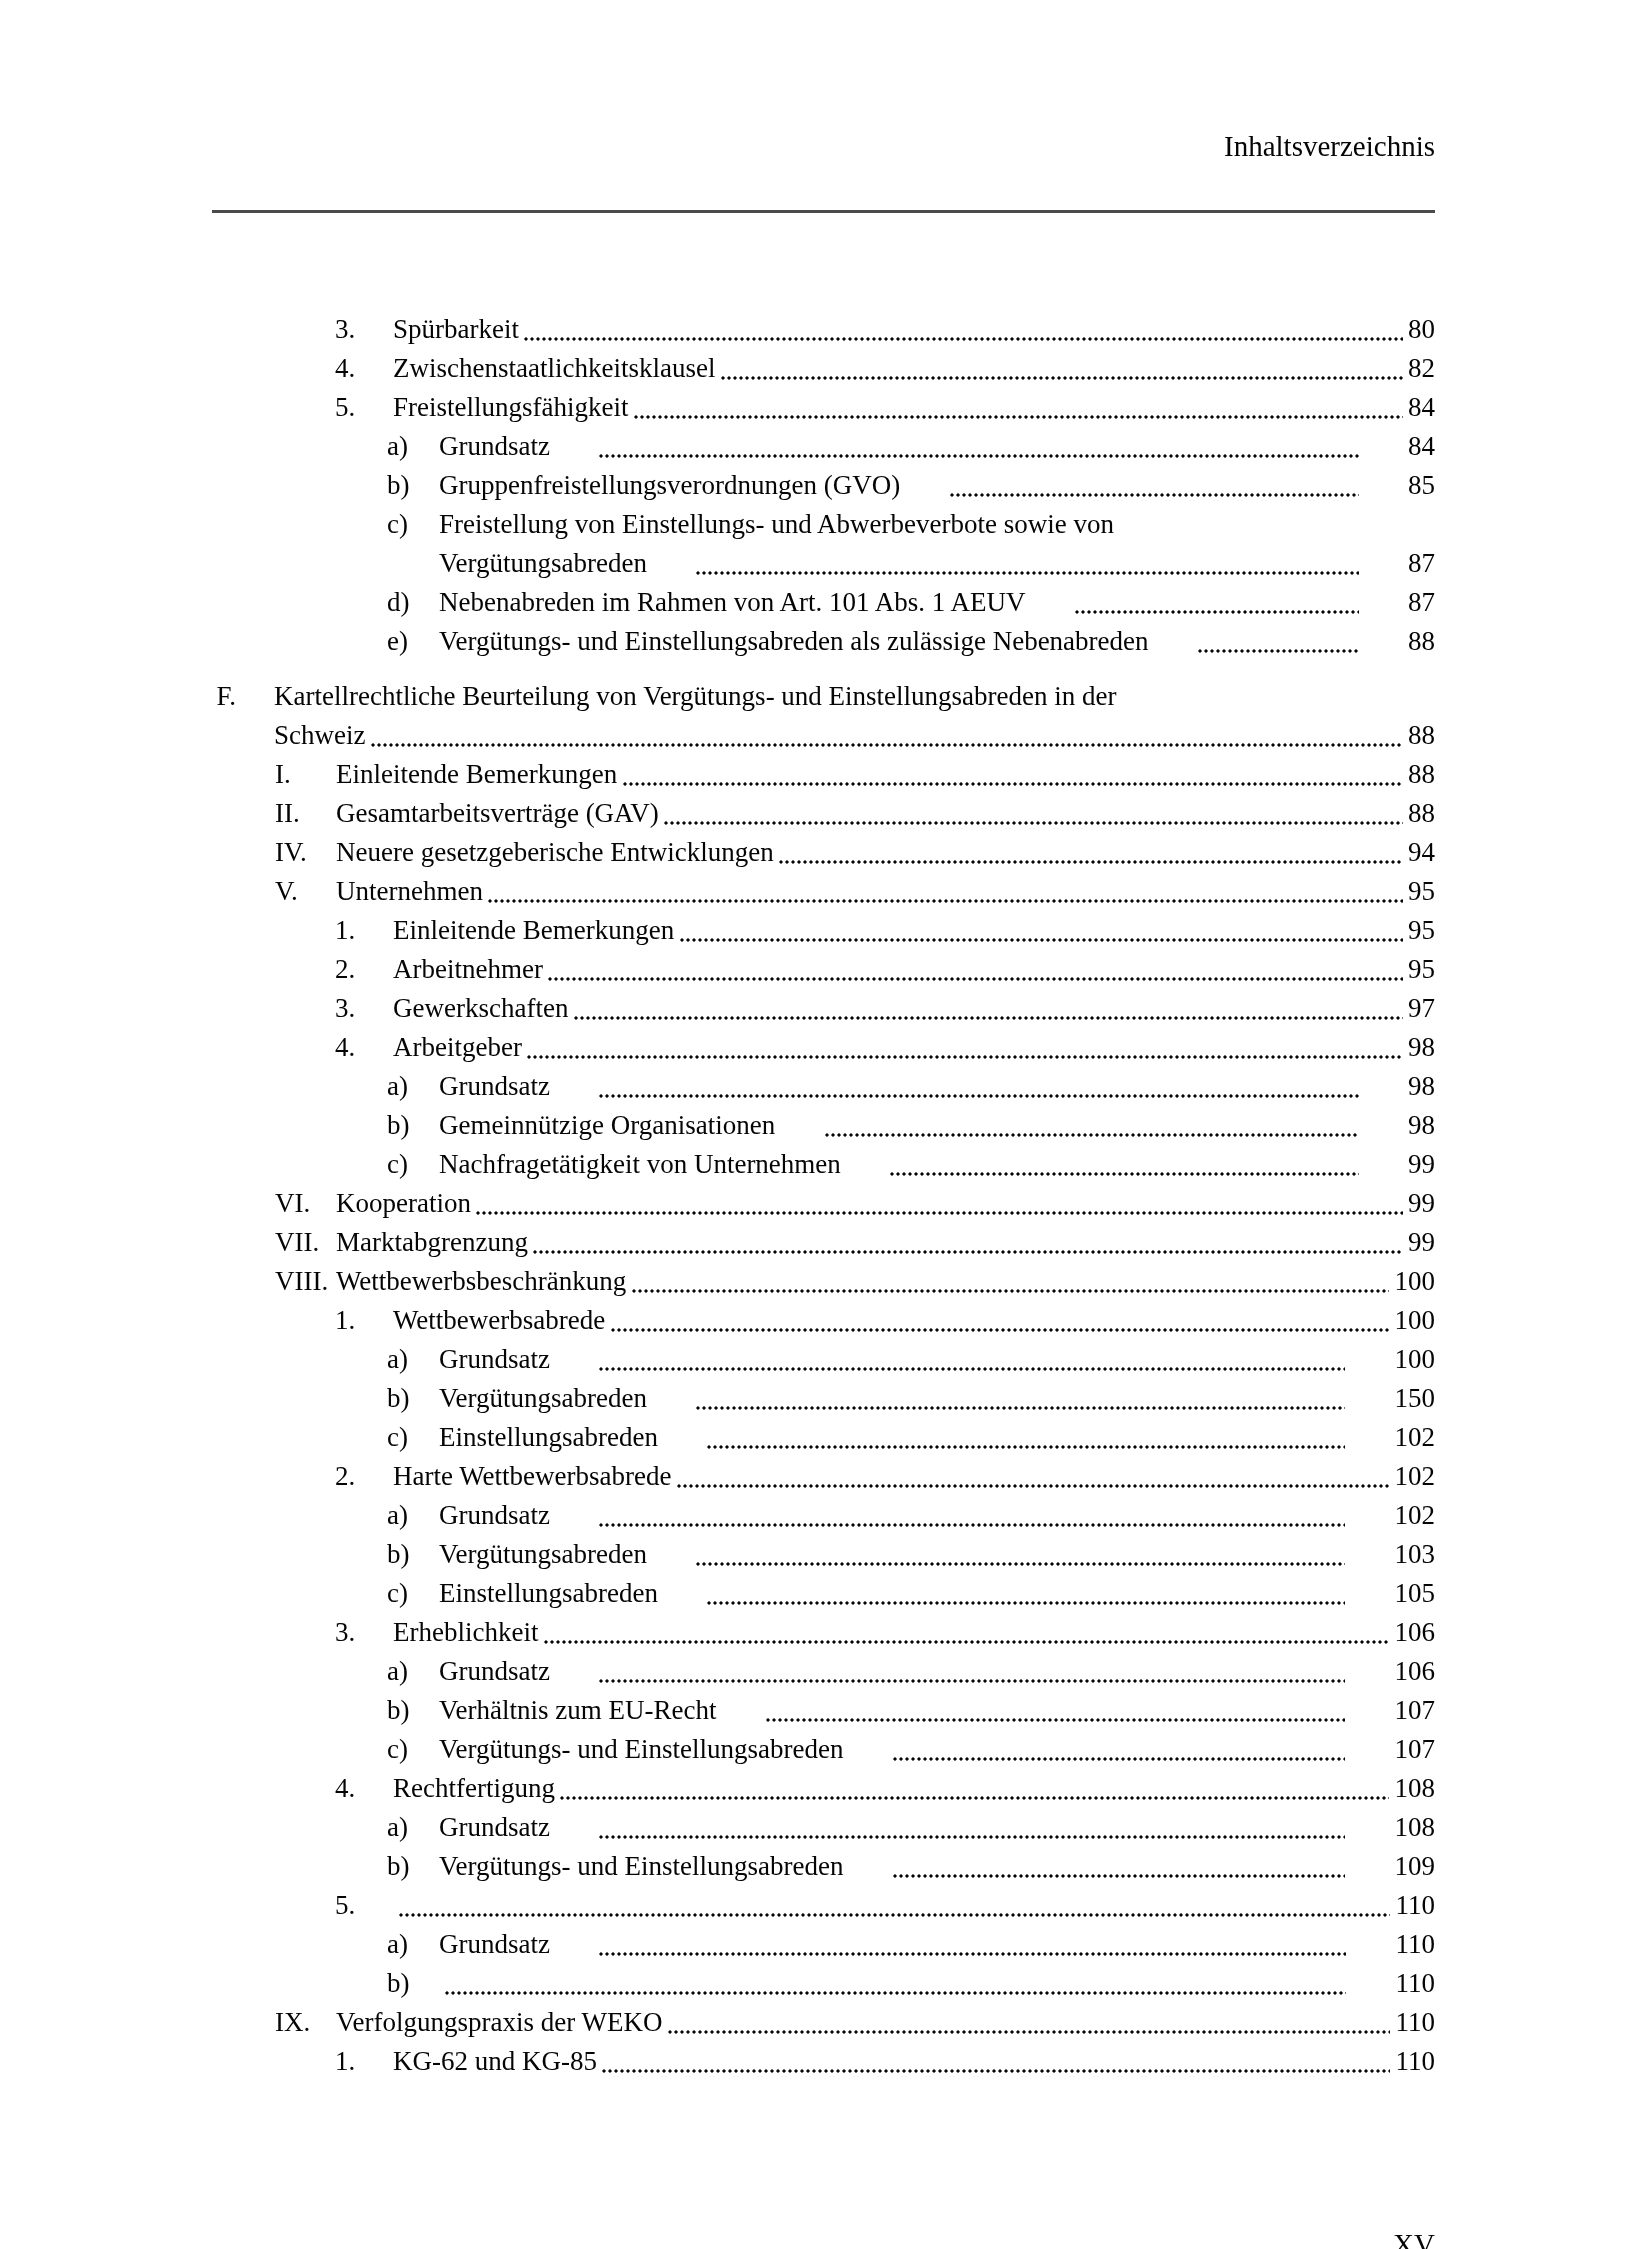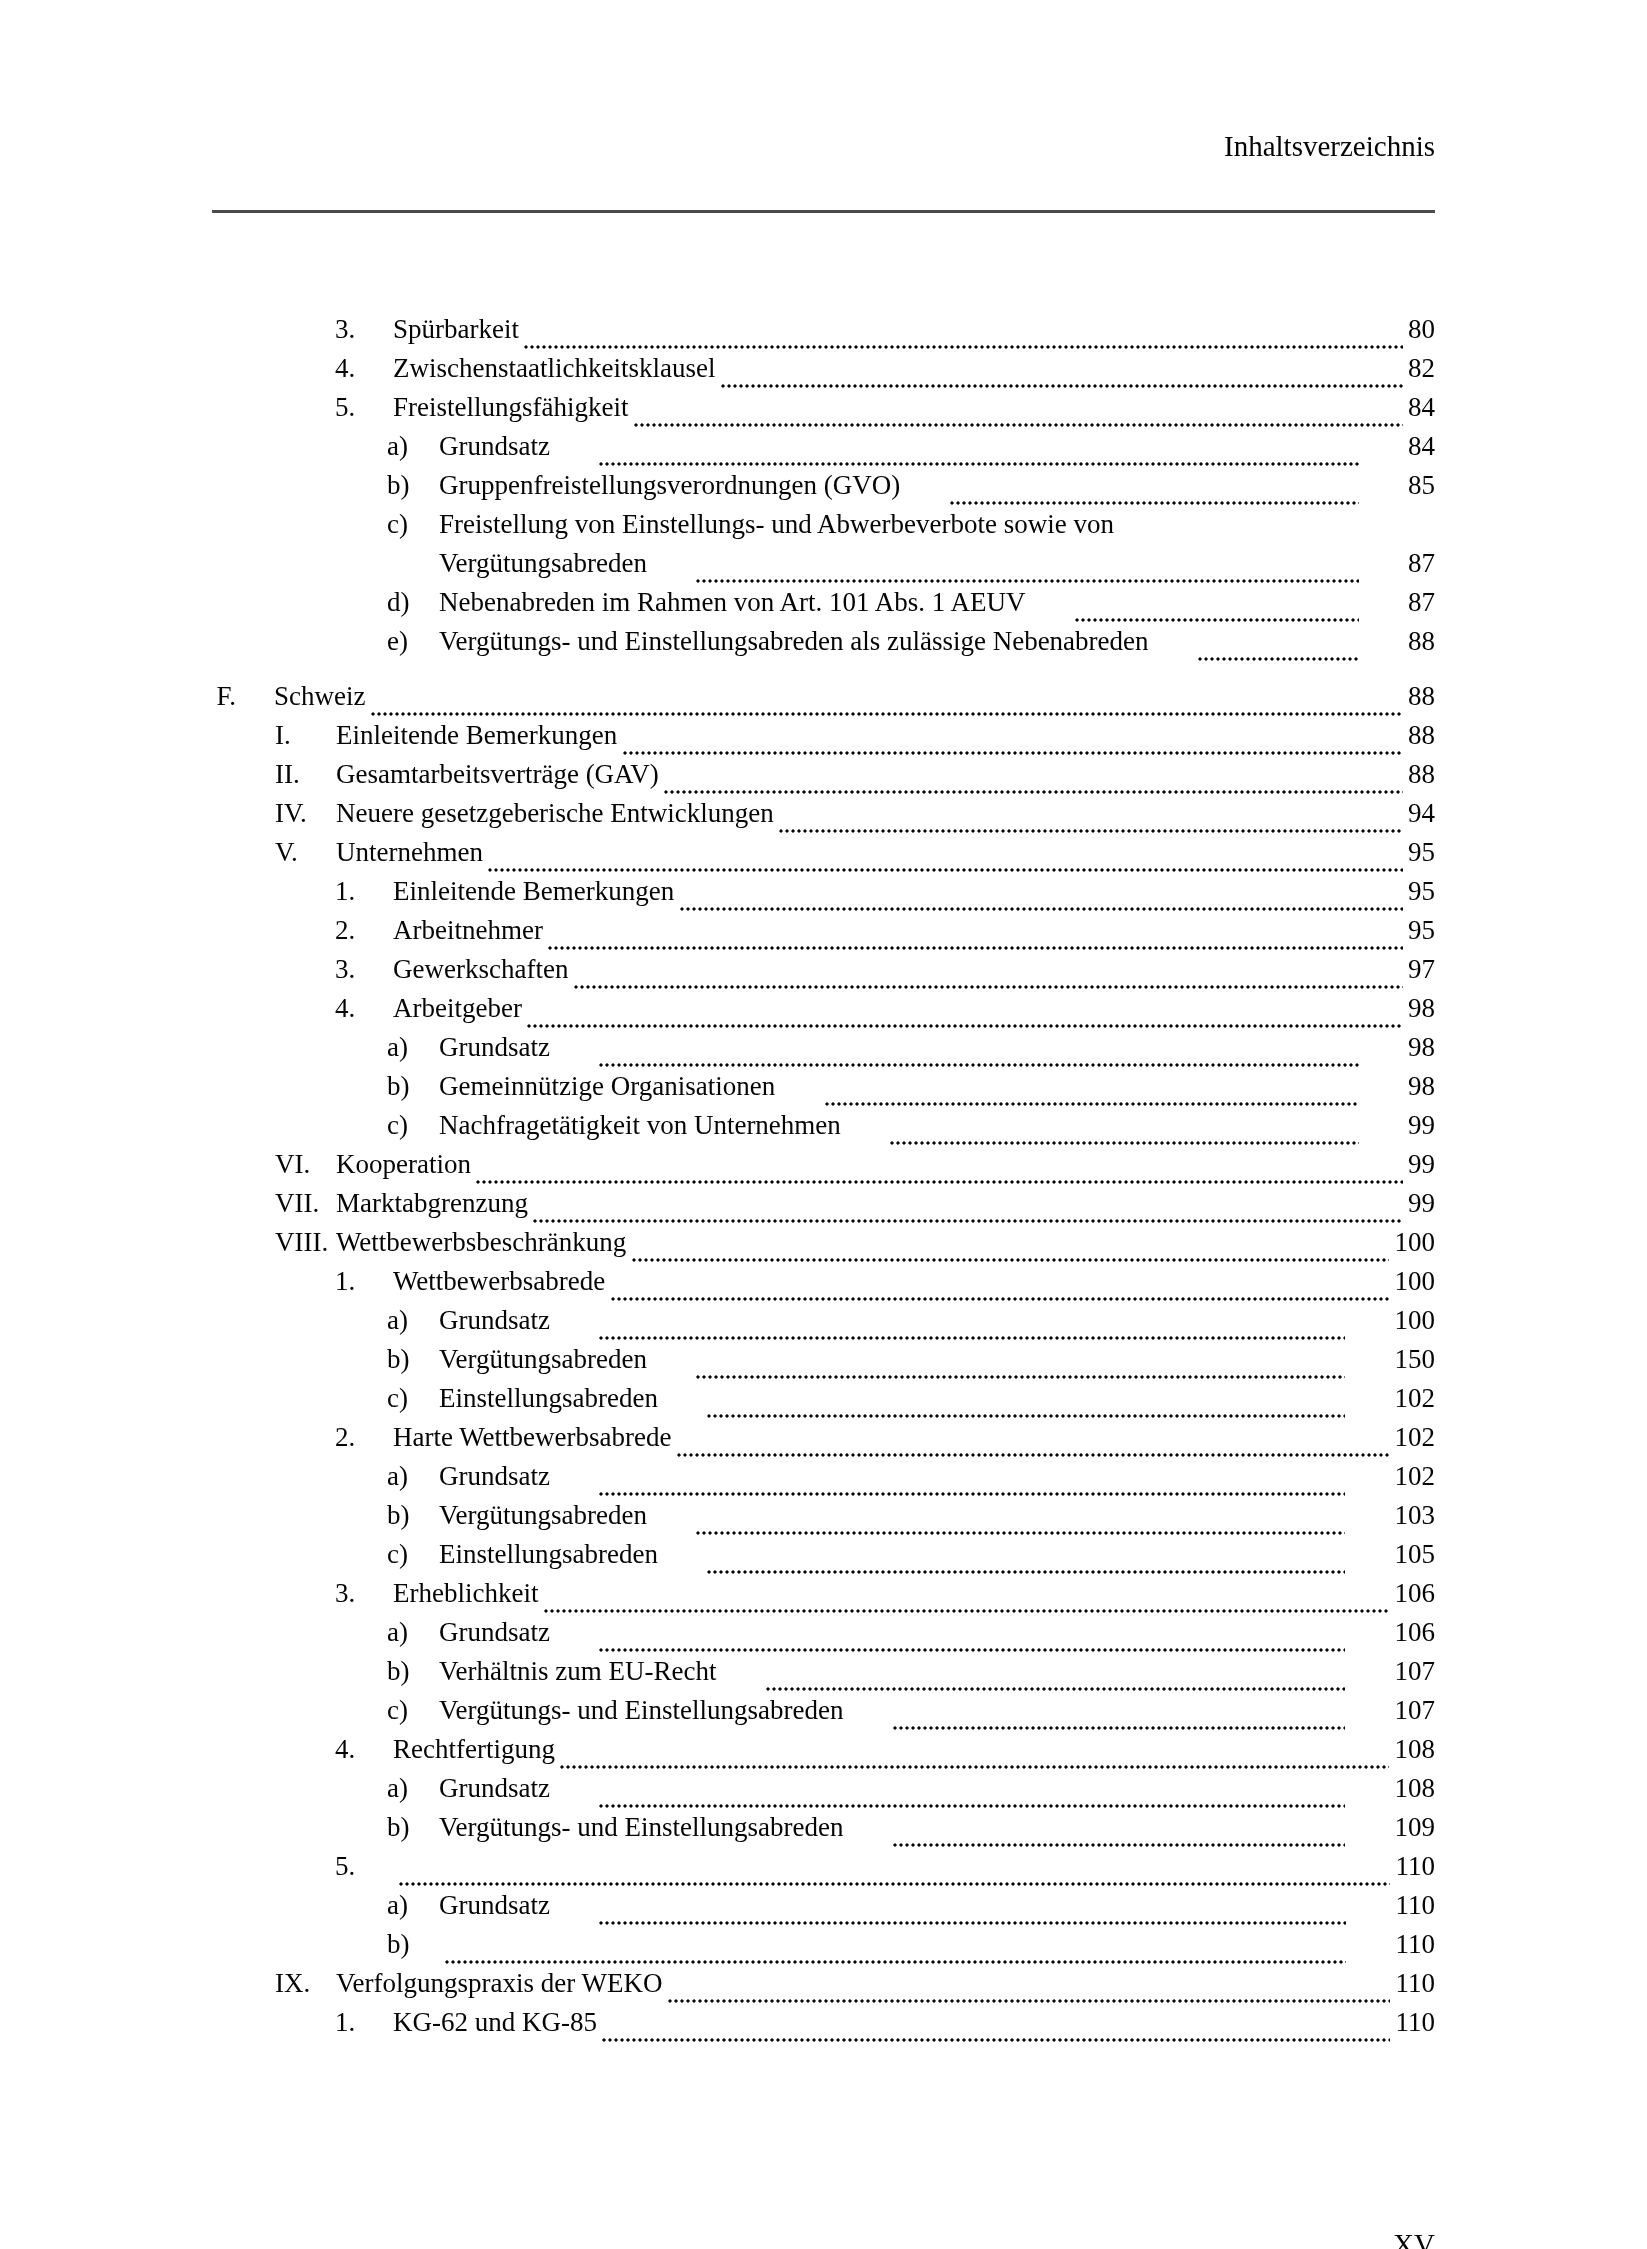--- a/index.html
+++ b/index.html
@@ -43,21 +43,21 @@
   .row.gap { margin-top: 16px; }
   .marker { position: absolute; top: 0; white-space: nowrap; }
   .lvl0 .marker { left: 4.5px; }
   .lvl0 .line   { padding-left: 62px; }
   .lvl1 .marker { left: 63px; }
   .lvl1 .line   { padding-left: 124px; }
   .lvl2 .marker { left: 123px; }
   .lvl2 .line   { padding-left: 181px; }
   .lvl3 .marker { left: 175px; }
   .lvl3 .line   { padding-left: 227px; gap: 44px; }
-  .line { display: flex; align-items: flex-end; }
+  .line { display: flex; align-items: center; }
   .label { white-space: nowrap; }
   .leader {
     flex: 1 1 auto;
     min-width: 10.8px;
     margin: 0 5.4px 0 4.5px;
     height: 23.4px;
     background-image: radial-gradient(circle, #050505 1.4px, rgba(0,0,0,0) 1.8px);
     background-size: 6px 4px;
     background-repeat: repeat-x;
     background-position: left bottom;
@@ -143,20 +143,23 @@
         <span class="marker">e)</span>
         <div class="line">
           <span class="label">Vergütungs- und Einstellungsabreden als zulässige Nebenabreden</span>
           <span class="leader"></span>
           <span class="pagenum">88</span>
         </div>
       </div>
       <div class="row lvl0 gap">
         <span class="marker">F.</span>
         <div class="line">
+          <span class="label">Kartellrechtliche Beurteilung von Vergütungs- und Einstellungsabreden in der</span>
+        </div>
+        <div class="line">
           <span class="label">Schweiz</span>
           <span class="leader"></span>
           <span class="pagenum">88</span>
         </div>
       </div>
       <div class="row lvl1">
         <span class="marker">I.</span>
         <div class="line">
           <span class="label">Einleitende Bemerkungen</span>
           <span class="leader"></span>

